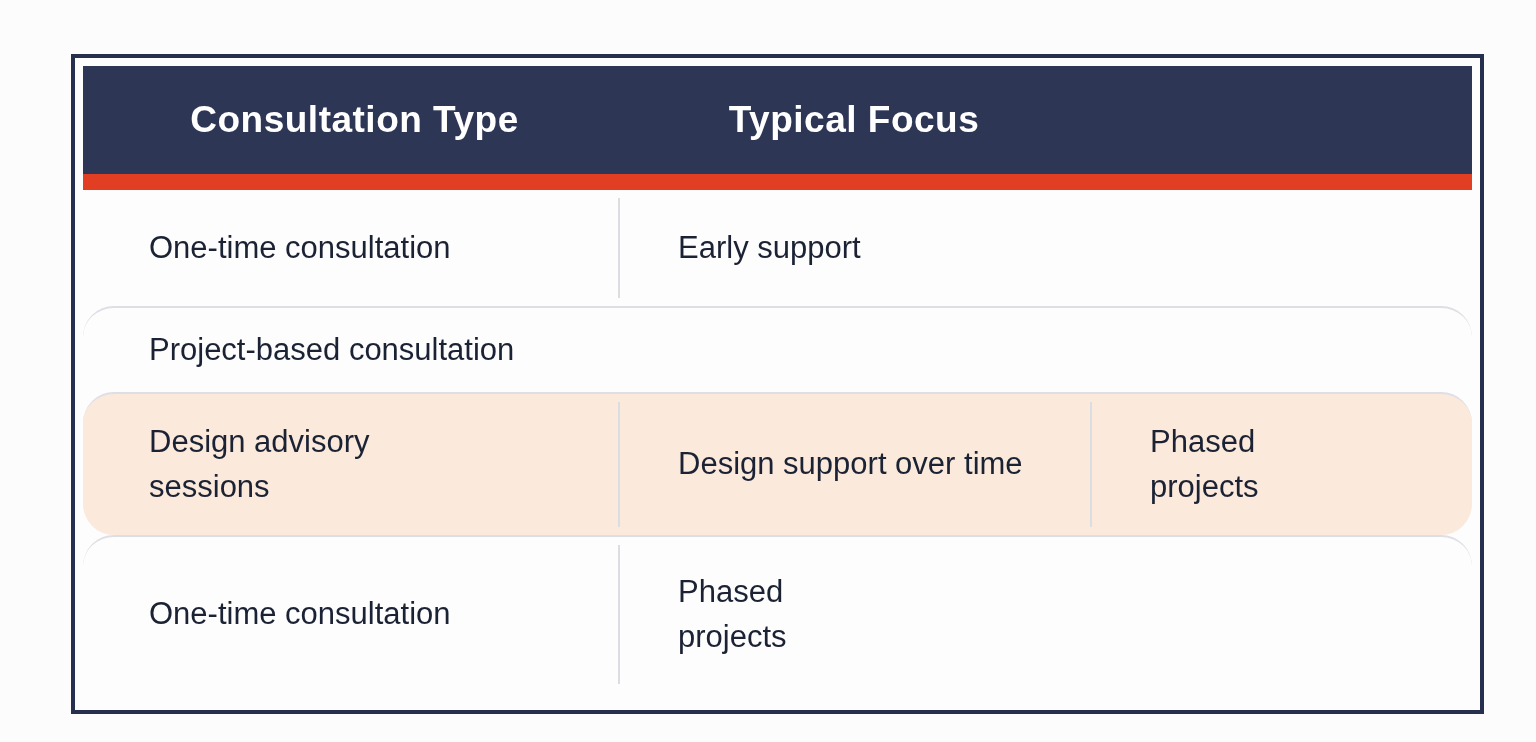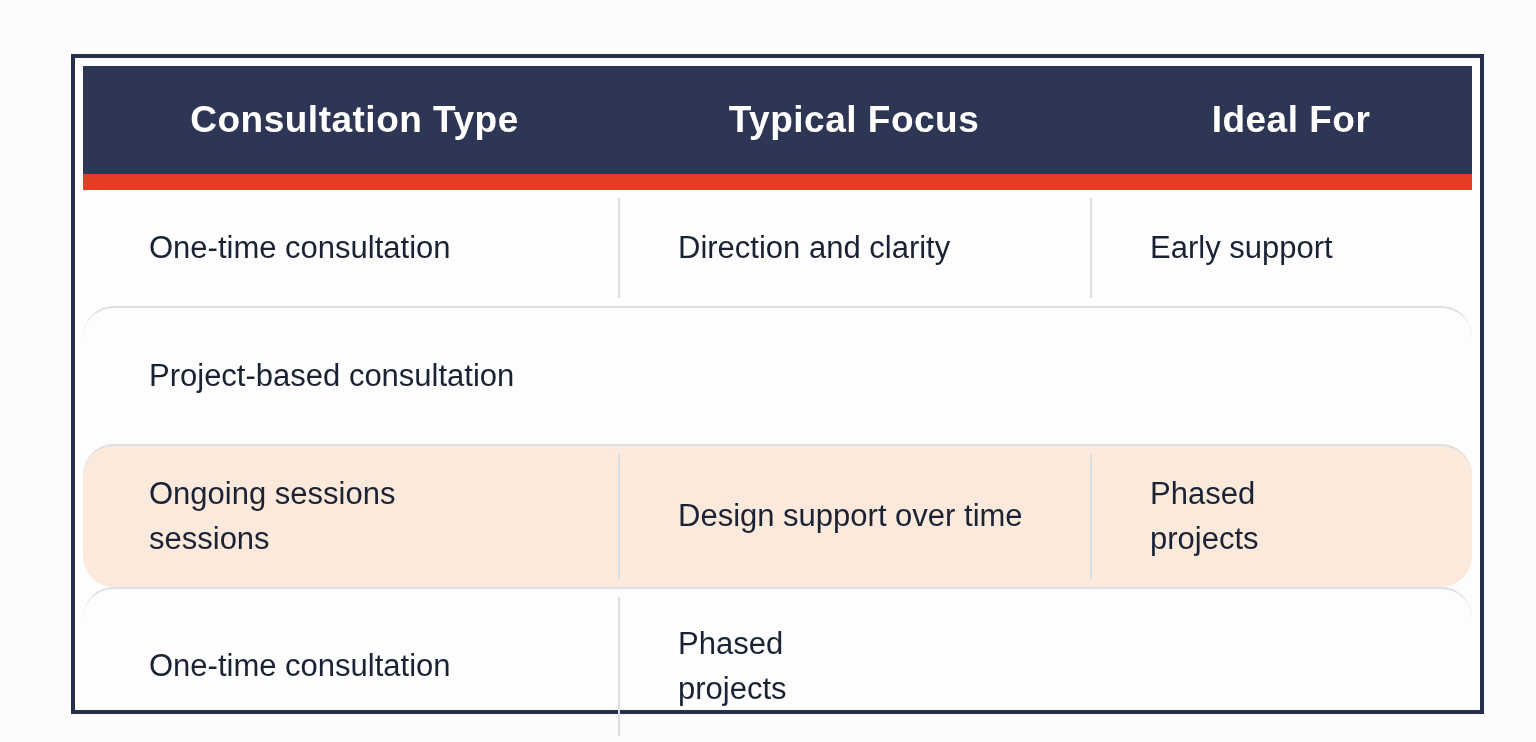--- a/index.html
+++ b/index.html
@@ -38,21 +38,21 @@
     letter-spacing: 0.5px;
   }
 
   .accent-stripe {
     height: 11px;
     background: var(--accent-stripe, #e23e23);
   }
 
   .body-row { background: transparent; border-radius: 31px; }
   .body-row.r0 { height: 116px; }
-  .body-row.r1 { height: 138px; }
+  .body-row.r1 { height: 86px; }
   .body-row.r2 { height: 143px; }
   .body-row.r3 { height: 157px; }
   .body-row:not(.r0) { border-top: 2px solid #dedee5; }
   .body-row.highlight { background: var(--highlight-row-bg, #fbe9dc); }
 
   .body-cell {
     display: flex;
     align-items: center;
     padding-left: 58px;
     padding-right: 20px;
@@ -65,37 +65,35 @@
 </style>
 </head>
 <body>
 
 <div class="canvas">
   <div class="table-card">
 
     <div class="grid-row header-row">
       <div class="header-cell">Consultation Type</div>
       <div class="header-cell">Typical Focus</div>
-      <div class="header-cell">Ideal For</div>
     </div>
 
     <div class="accent-stripe"></div>
 
     <div class="grid-row body-row r0">
       <div class="body-cell c0">One-time consultation</div>
-      <div class="body-cell c1">Direction and clarity</div>
       <div class="body-cell c2">Early support</div>
     </div>
 
     <div class="grid-row body-row r1">
       <div class="body-cell c0">Project-based consultation</div>
     </div>
 
     <div class="grid-row body-row r2 highlight">
-      <div class="body-cell c0">Ongoing sessions
+      <div class="body-cell c0">Design advisory
 sessions</div>
       <div class="body-cell c1">Design support over time</div>
       <div class="body-cell c2">Phased
 projects</div>
     </div>
 
     <div class="grid-row body-row r3">
       <div class="body-cell c0">One-time consultation</div>
       <div class="body-cell c2">Phased
 projects</div>

